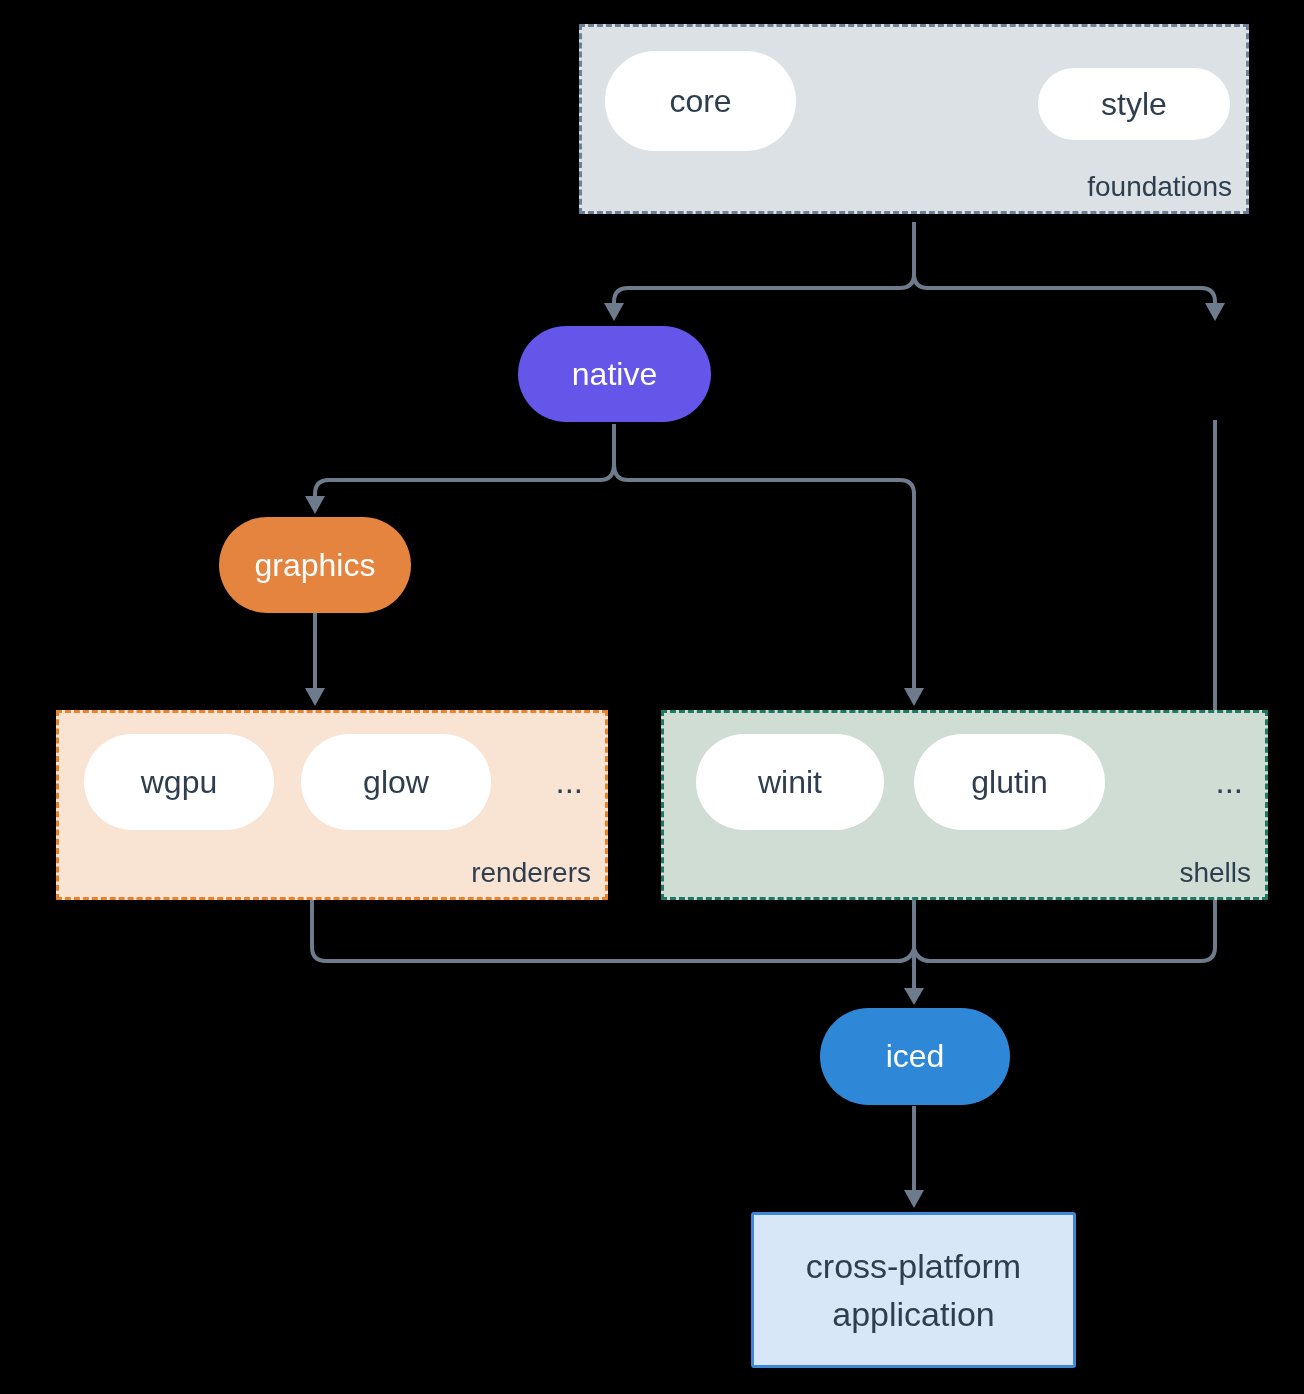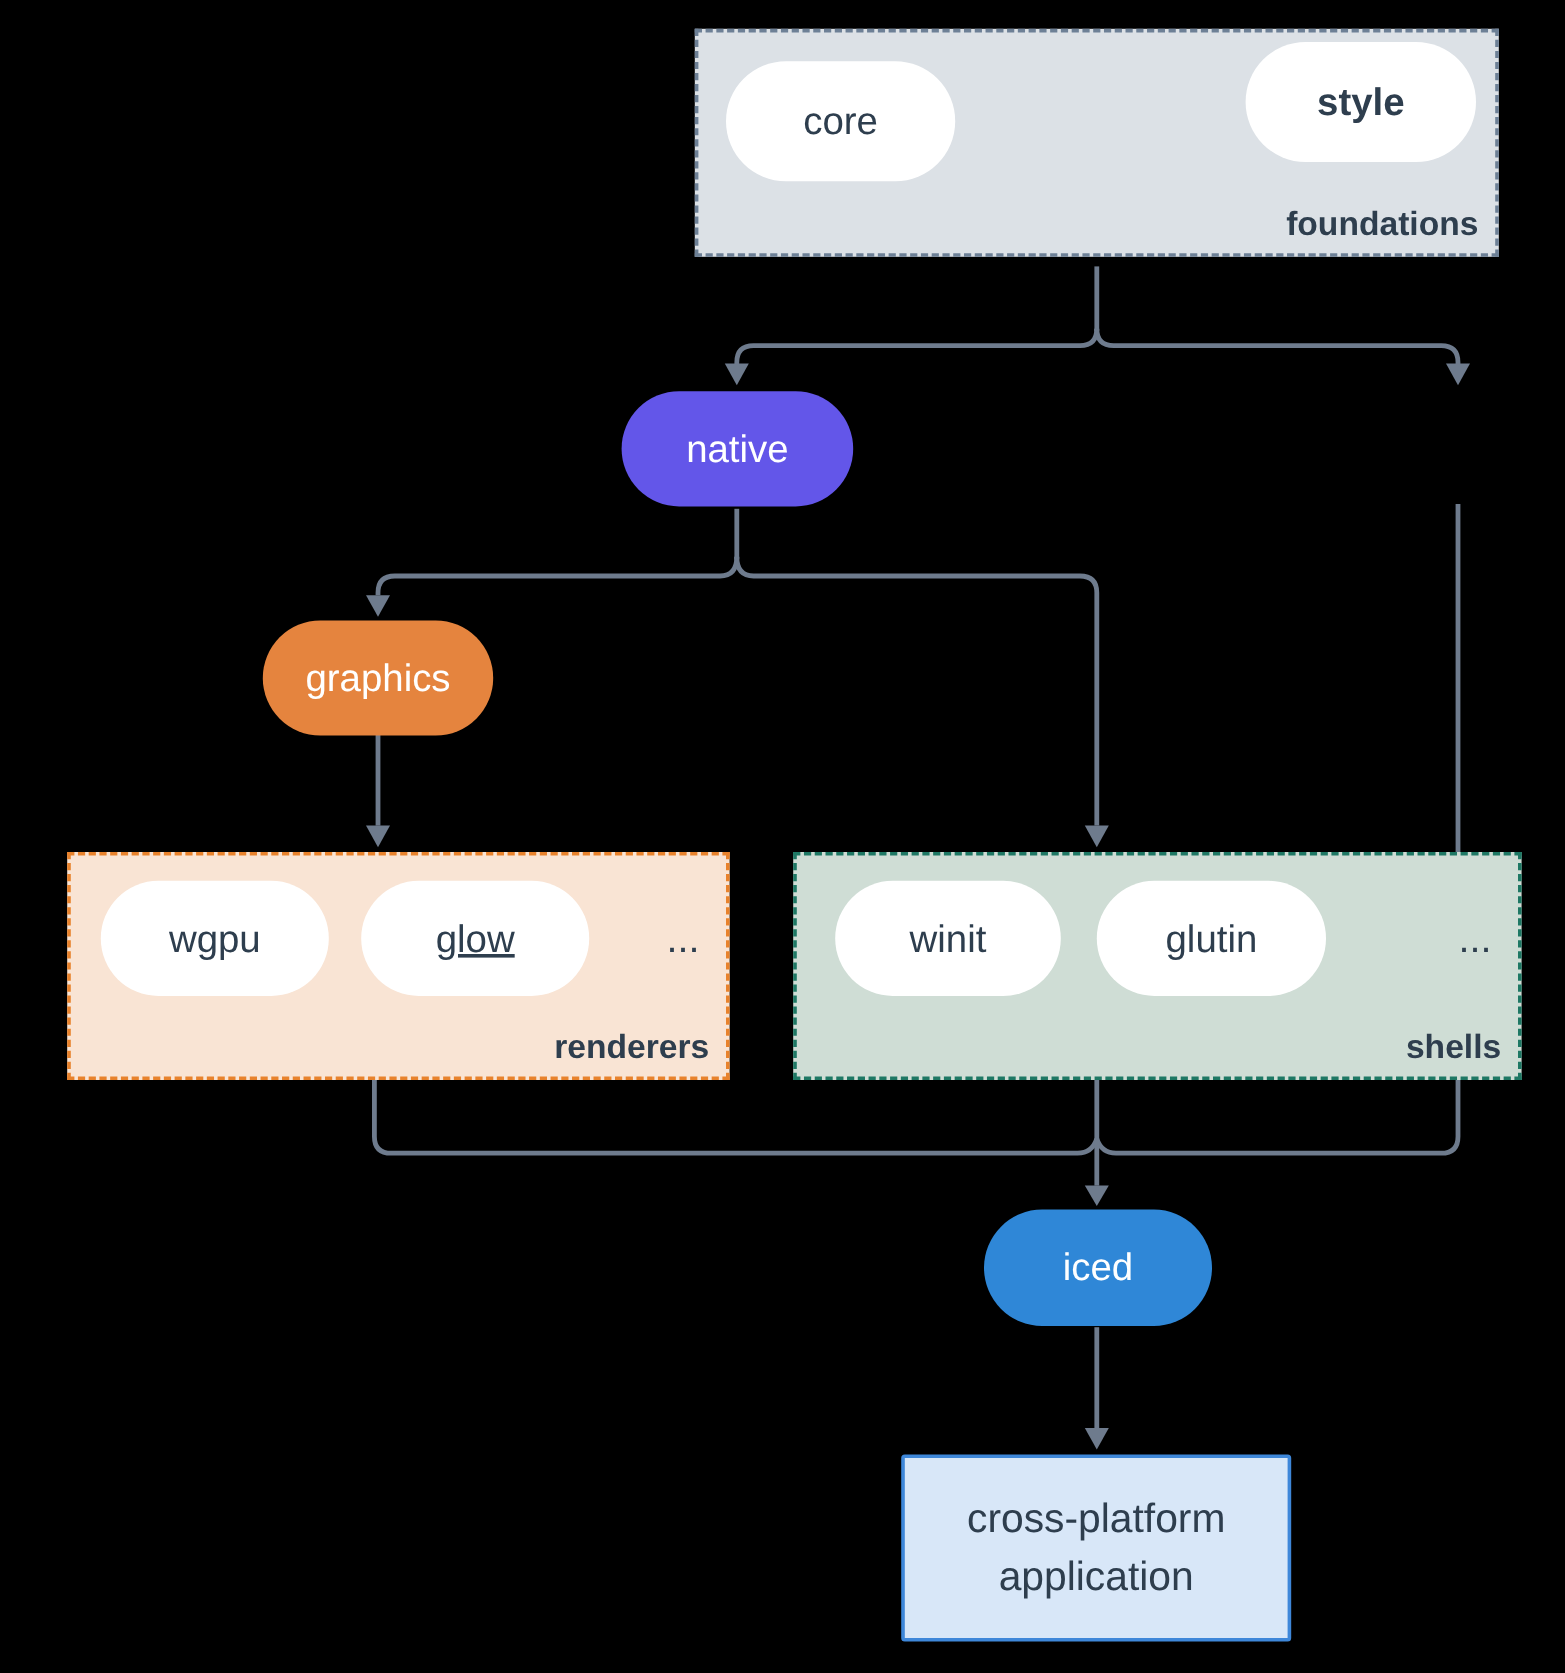--- a/index.html
+++ b/index.html
@@ -30,43 +30,43 @@
     background: var(--renderers-fill);
     border: 3px dashed var(--renderers-border);
   }
   .group-shells {
     left: 630px; top: 710px; width: 607px; height: 190px;
     background: var(--shells-fill);
     border: 3px dashed var(--shells-border);
   }
   .group-label {
     position: absolute; right: 14px; bottom: 8px;
-    font-size: 28px; color: var(--text-dark); font-weight: bold;
+    font-size: 28px; color: var(--text-dark);
   }
 
   .pill {
     position: absolute; z-index: 3;
     display: flex; align-items: center; justify-content: center;
     font-size: 32px;
     border-radius: 52px;
     box-sizing: border-box;
   }
   .pill-white { background: var(--pill-white); color: var(--text-dark); }
   .pill-purple { background: var(--purple); color: var(--text-light); }
   .pill-orange { background: var(--orange); color: var(--text-light); }
   .pill-blue   { background: var(--blue);   color: var(--text-light); }
 
   
   .group .pill { z-index: 3; }
   .p-core    { left: 23px;  top: 24px; width: 191px; height: 100px; }
   .p-futures { left: 241px; top: 24px; width: 191px; height: 100px; }
-  .p-style   { left: 456px; top: 8px; width: 192px; height: 100px; font-weight: bold; }
+  .p-style   { left: 456px; top: 41px; width: 192px; height: 72px; }
 
   .p-wgpu    { left: 25px;  top: 21px; width: 190px; height: 96px; }
-  .p-glow    { left: 242px; top: 21px; width: 190px; height: 96px; text-decoration: underline; }
+  .p-glow    { left: 242px; top: 21px; width: 190px; height: 96px; }
   .p-winit   { left: 32px;  top: 21px; width: 188px; height: 96px; }
   .p-glutin  { left: 250px; top: 21px; width: 191px; height: 96px; }
 
   .more-dots {
     position: absolute; right: 22px; top: 21px; height: 96px;
     display: flex; align-items: center;
     font-size: 33px; color: var(--text-dark);
   }
 
   

